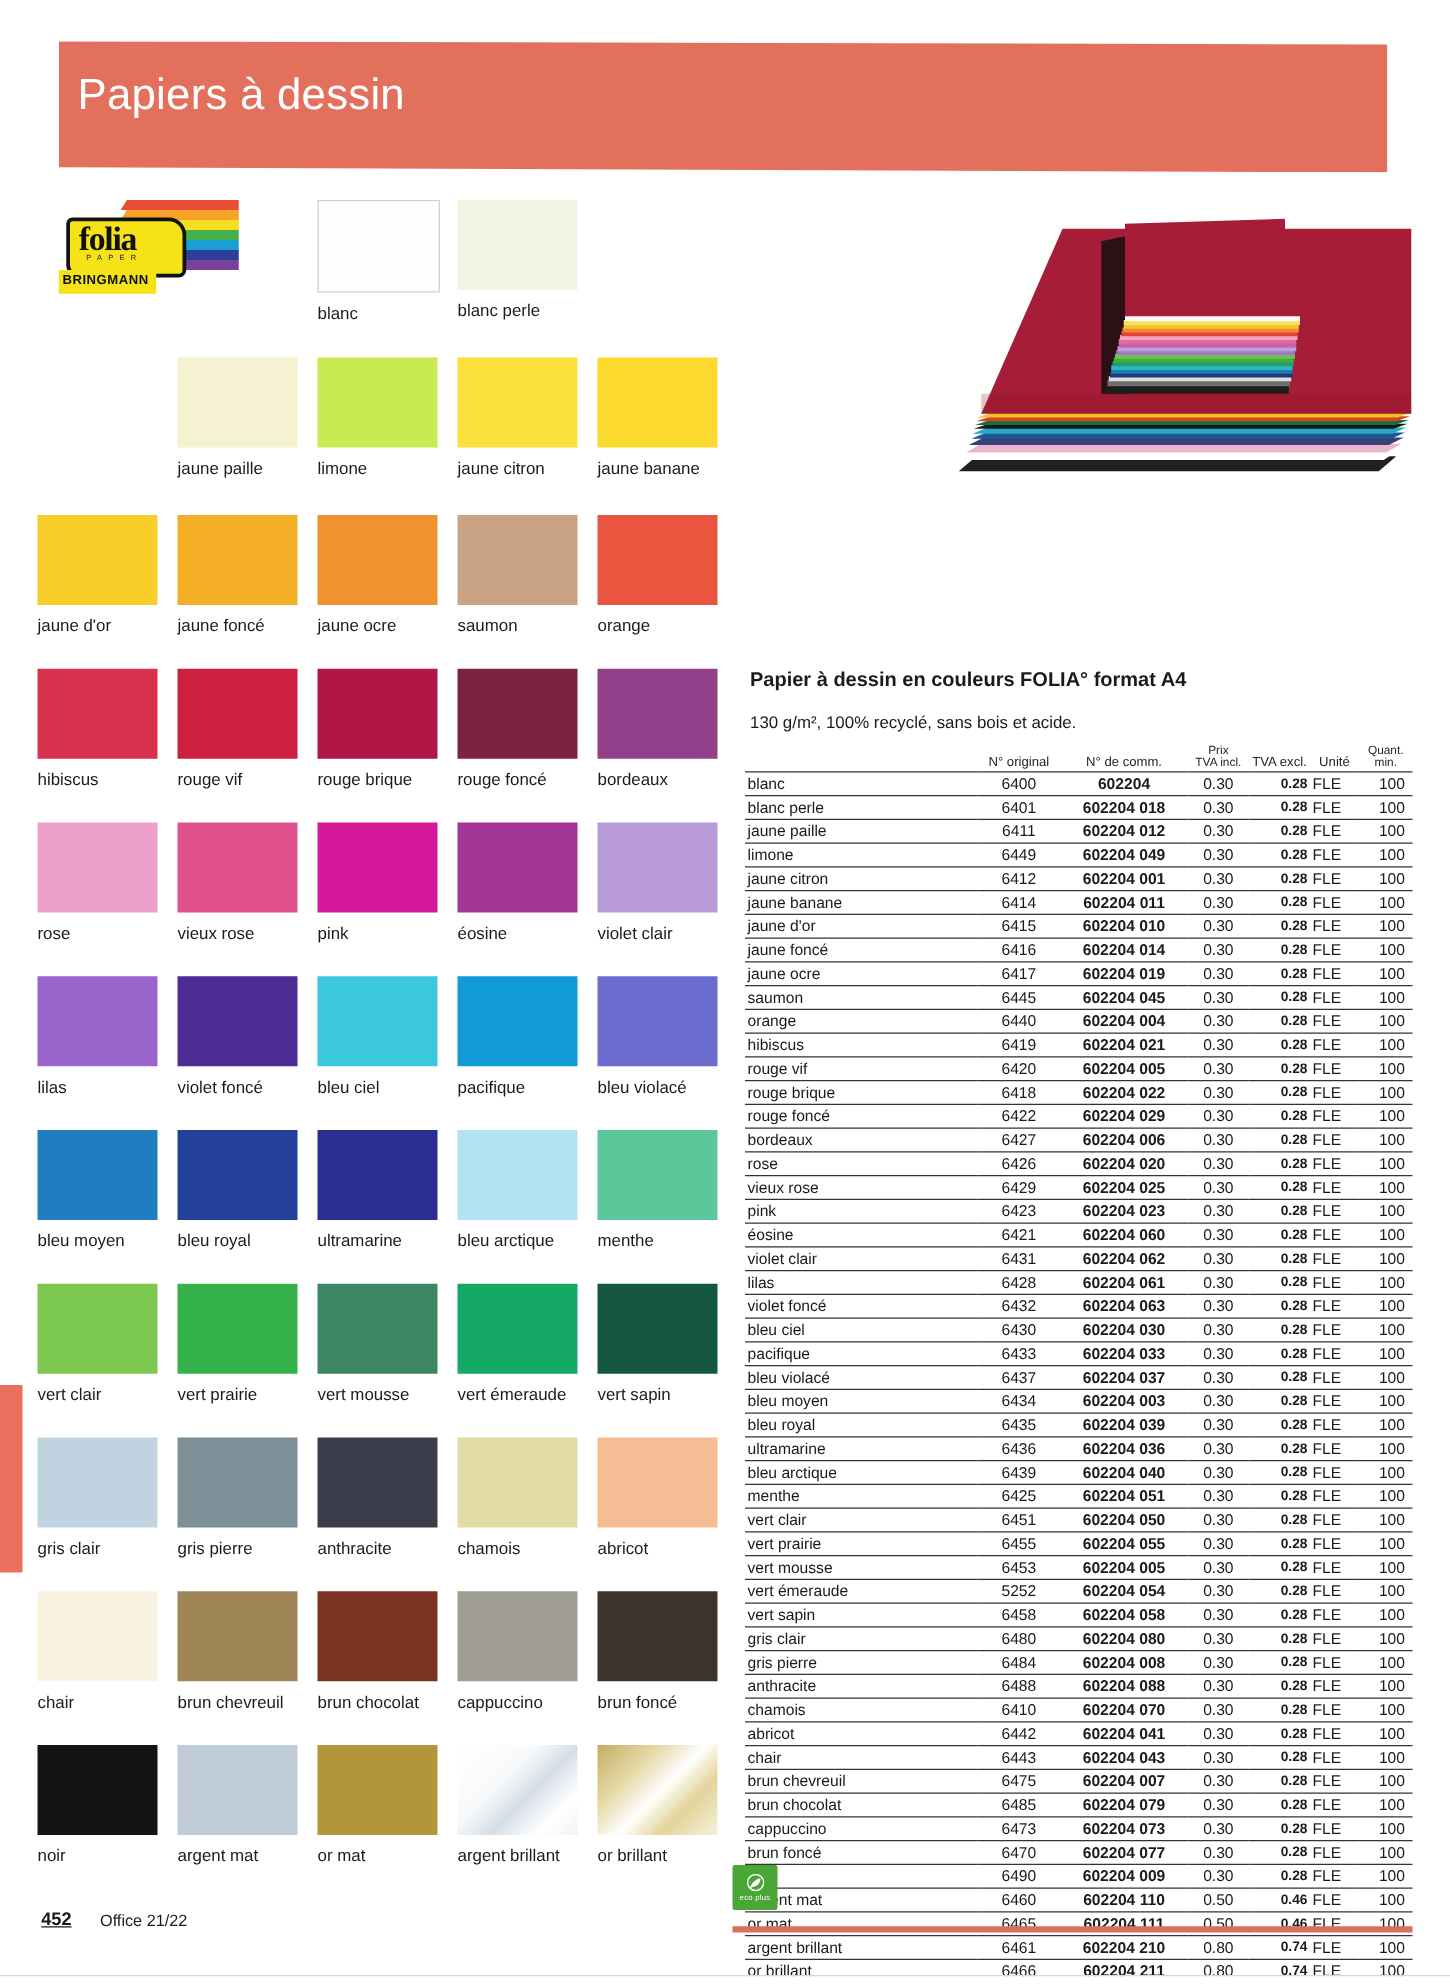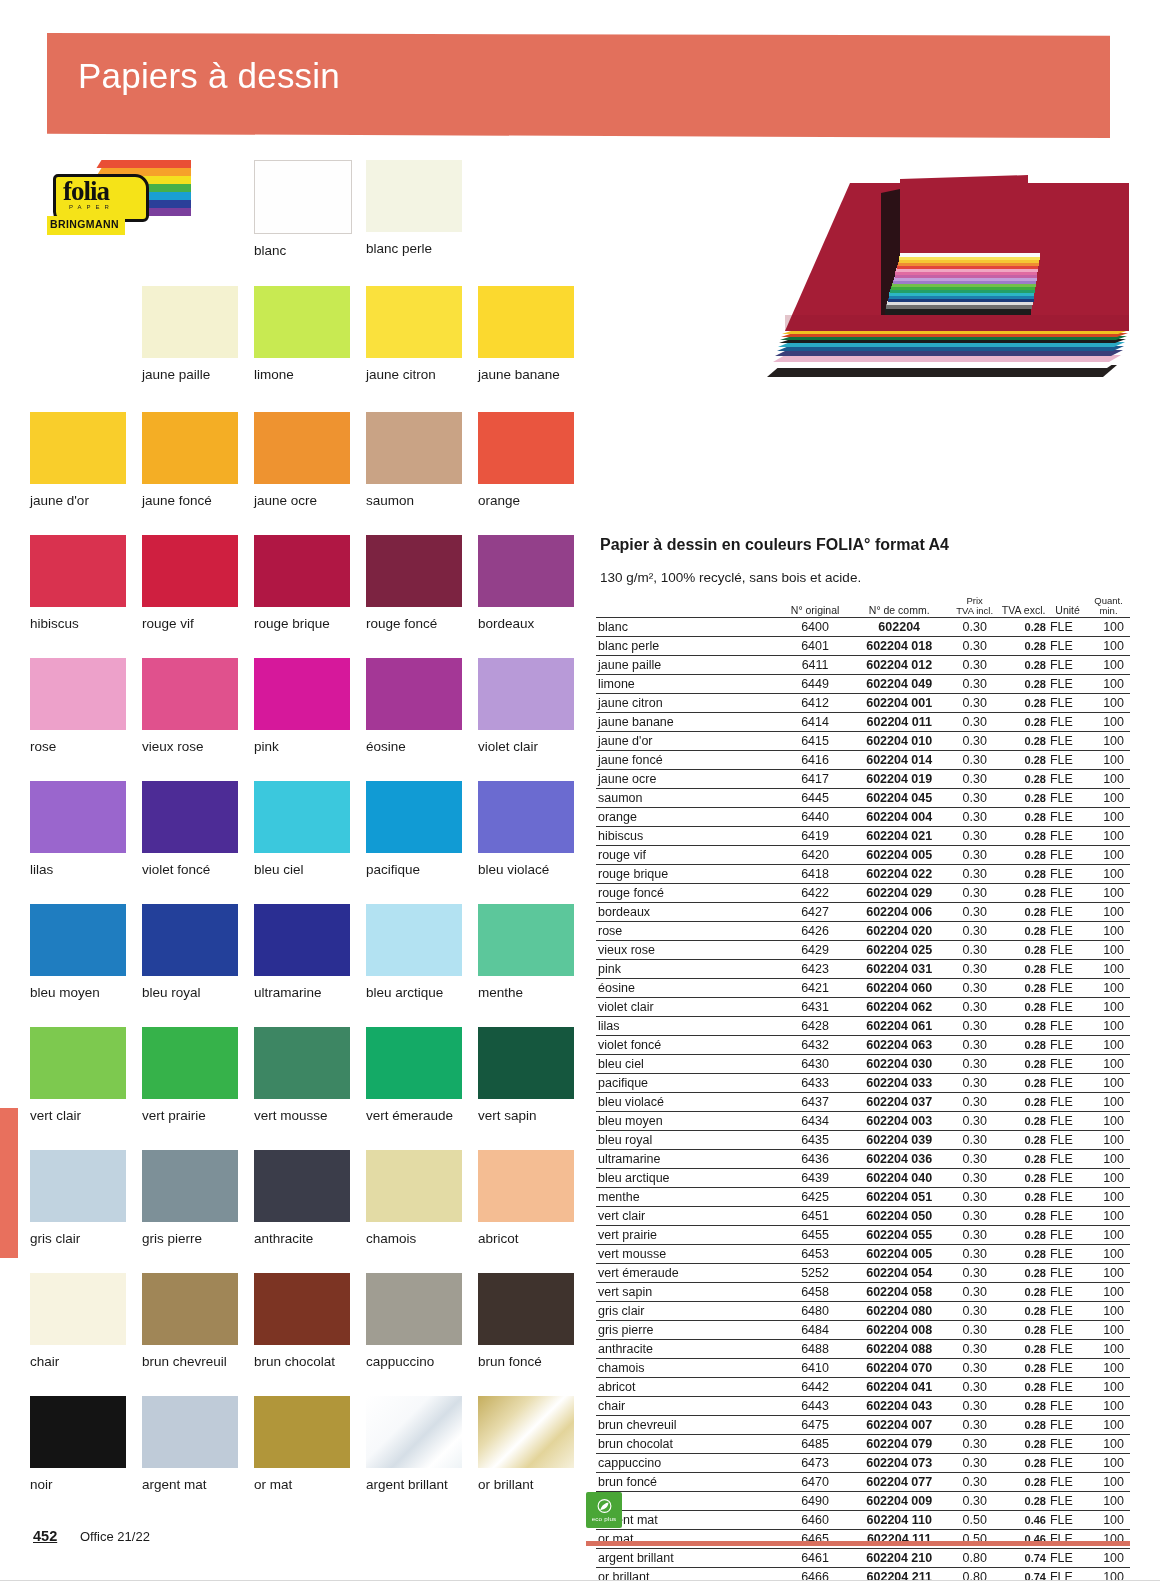--- a/index.html
+++ b/index.html
@@ -4,21 +4,21 @@
 <style>
   html,body{margin:0;padding:0;background:#ffffff;}
   body{width:1160px;height:1590px;position:relative;font-family:"Liberation Sans",sans-serif;color:#1a1a1a;overflow:hidden;}
 
   
   #edge-tab{position:absolute;left:0;top:1108;width:18px;height:150px;background:#e8705d;}
 
   
   #header-banner{position:absolute;left:47px;top:33px;width:1063px;height:105px;background:#e2705c;
       clip-path:polygon(0 0,100% 2.5%,100% 100%,0 96%);}
-  #page-title{position:absolute;left:62px;top:56px;font-size:35px;color:#ffffff;letter-spacing:.2px;font-weight:400;margin-left:16px;}
+  #page-title{position:absolute;left:62px;top:56px;font-size:35px;color:#ffffff;letter-spacing:.2px;font-weight:400;}
 
   
   #folia-logo{position:absolute;left:47px;top:160px;width:145px;height:85px;}
   .rb{position:absolute;height:8px;transform:skewX(-32deg);}
 
   
   #product-photo{position:absolute;left:745px;top:165px;width:385px;height:240px;}
 
   
   #swatch-grid{position:absolute;left:30px;top:160px;width:570px;height:1390px;}
@@ -515,21 +515,21 @@
           <td class="c-orig">6429</td>
           <td class="c-comm">602204 025</td>
           <td class="c-ttc">0.30</td>
           <td class="c-ht">0.28</td>
           <td class="c-unit">FLE</td>
           <td class="c-qty">100</td>
         </tr>
         <tr>
           <td class="c-name">pink</td>
           <td class="c-orig">6423</td>
-          <td class="c-comm">602204 031</td>
+          <td class="c-comm">602204 023</td>
           <td class="c-ttc">0.30</td>
           <td class="c-ht">0.28</td>
           <td class="c-unit">FLE</td>
           <td class="c-qty">100</td>
         </tr>
         <tr>
           <td class="c-name">éosine</td>
           <td class="c-orig">6421</td>
           <td class="c-comm">602204 060</td>
           <td class="c-ttc">0.30</td>

